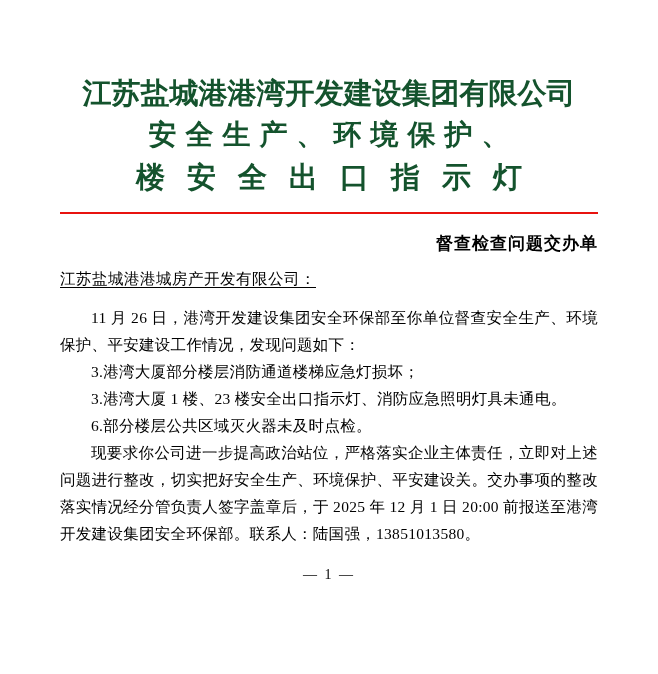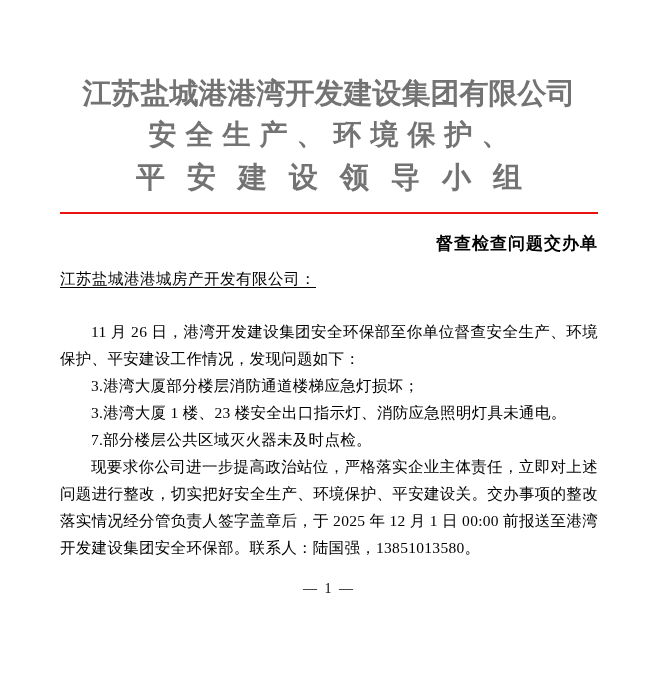--- a/index.html
+++ b/index.html
@@ -19,21 +19,21 @@
     width: 658px;
     height: 674px;
     box-sizing: border-box;
     padding: 0 60px;
   }
   .header-block {
     padding-top: 72px;
     text-align: center;
   }
   .header-line {
-    color: #737373;
+    color: #14532d;
     font-weight: bold;
     font-family: "DejaVu Serif", "Liberation Serif", serif;
     font-size: 29px;
     line-height: 42px;
     white-space: nowrap;
   }
   .header-line.l1 {
     letter-spacing: 0px;
     font-size: 29px;
   }
@@ -62,21 +62,21 @@
     margin-top: 18px;
   }
   .recipient {
     margin-top: 14px;
     font-size: 15.5px;
     text-decoration: underline;
     text-underline-offset: 3px;
     letter-spacing: 0.5px;
   }
   .body-text {
-    margin-top: 28px;
+    margin-top: 14px;
     font-size: 15.5px;
     line-height: 27px;
     text-align: justify;
     letter-spacing: 0.3px;
   }
   .para {
     text-indent: 2em;
     margin: 0;
   }
   .page-number {
@@ -87,32 +87,32 @@
   }
 </style>
 </head>
 <body>
 
 <div class="page">
 
   <div class="header-block">
     <div class="header-line l1">江苏盐城港港湾开发建设集团有限公司</div>
     <div class="header-line l2">安全生产、环境保护、</div>
-    <div class="header-line l3">平安建设领导小组</div>
+    <div class="header-line l3">楼安全出口指示灯</div>
   </div>
 
   <div class="red-rule"></div>
 
   <div class="doc-title">督查检查问题交办单</div>
 
   <div class="recipient">江苏盐城港港城房产开发有限公司：</div>
 
   <div class="body-text">
     <p class="para">11 月 26 日，港湾开发建设集团安全环保部至你单位督查安全生产、环境保护、平安建设工作情况，发现问题如下：</p>
     <p class="para">3.港湾大厦部分楼层消防通道楼梯应急灯损坏；</p>
     <p class="para">3.港湾大厦 1 楼、23 楼安全出口指示灯、消防应急照明灯具未通电。</p>
-    <p class="para">7.部分楼层公共区域灭火器未及时点检。</p>
-    <p class="para">现要求你公司进一步提高政治站位，严格落实企业主体责任，立即对上述问题进行整改，切实把好安全生产、环境保护、平安建设关。交办事项的整改落实情况经分管负责人签字盖章后，于 2025 年 12 月 1 日 00:00 前报送至港湾开发建设集团安全环保部。联系人：陆国强，13851013580。</p>
+    <p class="para">6.部分楼层公共区域灭火器未及时点检。</p>
+    <p class="para">现要求你公司进一步提高政治站位，严格落实企业主体责任，立即对上述问题进行整改，切实把好安全生产、环境保护、平安建设关。交办事项的整改落实情况经分管负责人签字盖章后，于 2025 年 12 月 1 日 20:00 前报送至港湾开发建设集团安全环保部。联系人：陆国强，13851013580。</p>
   </div>
 
   <div class="page-number">— 1 —</div>
 
 </div>
 
 </body></html>

